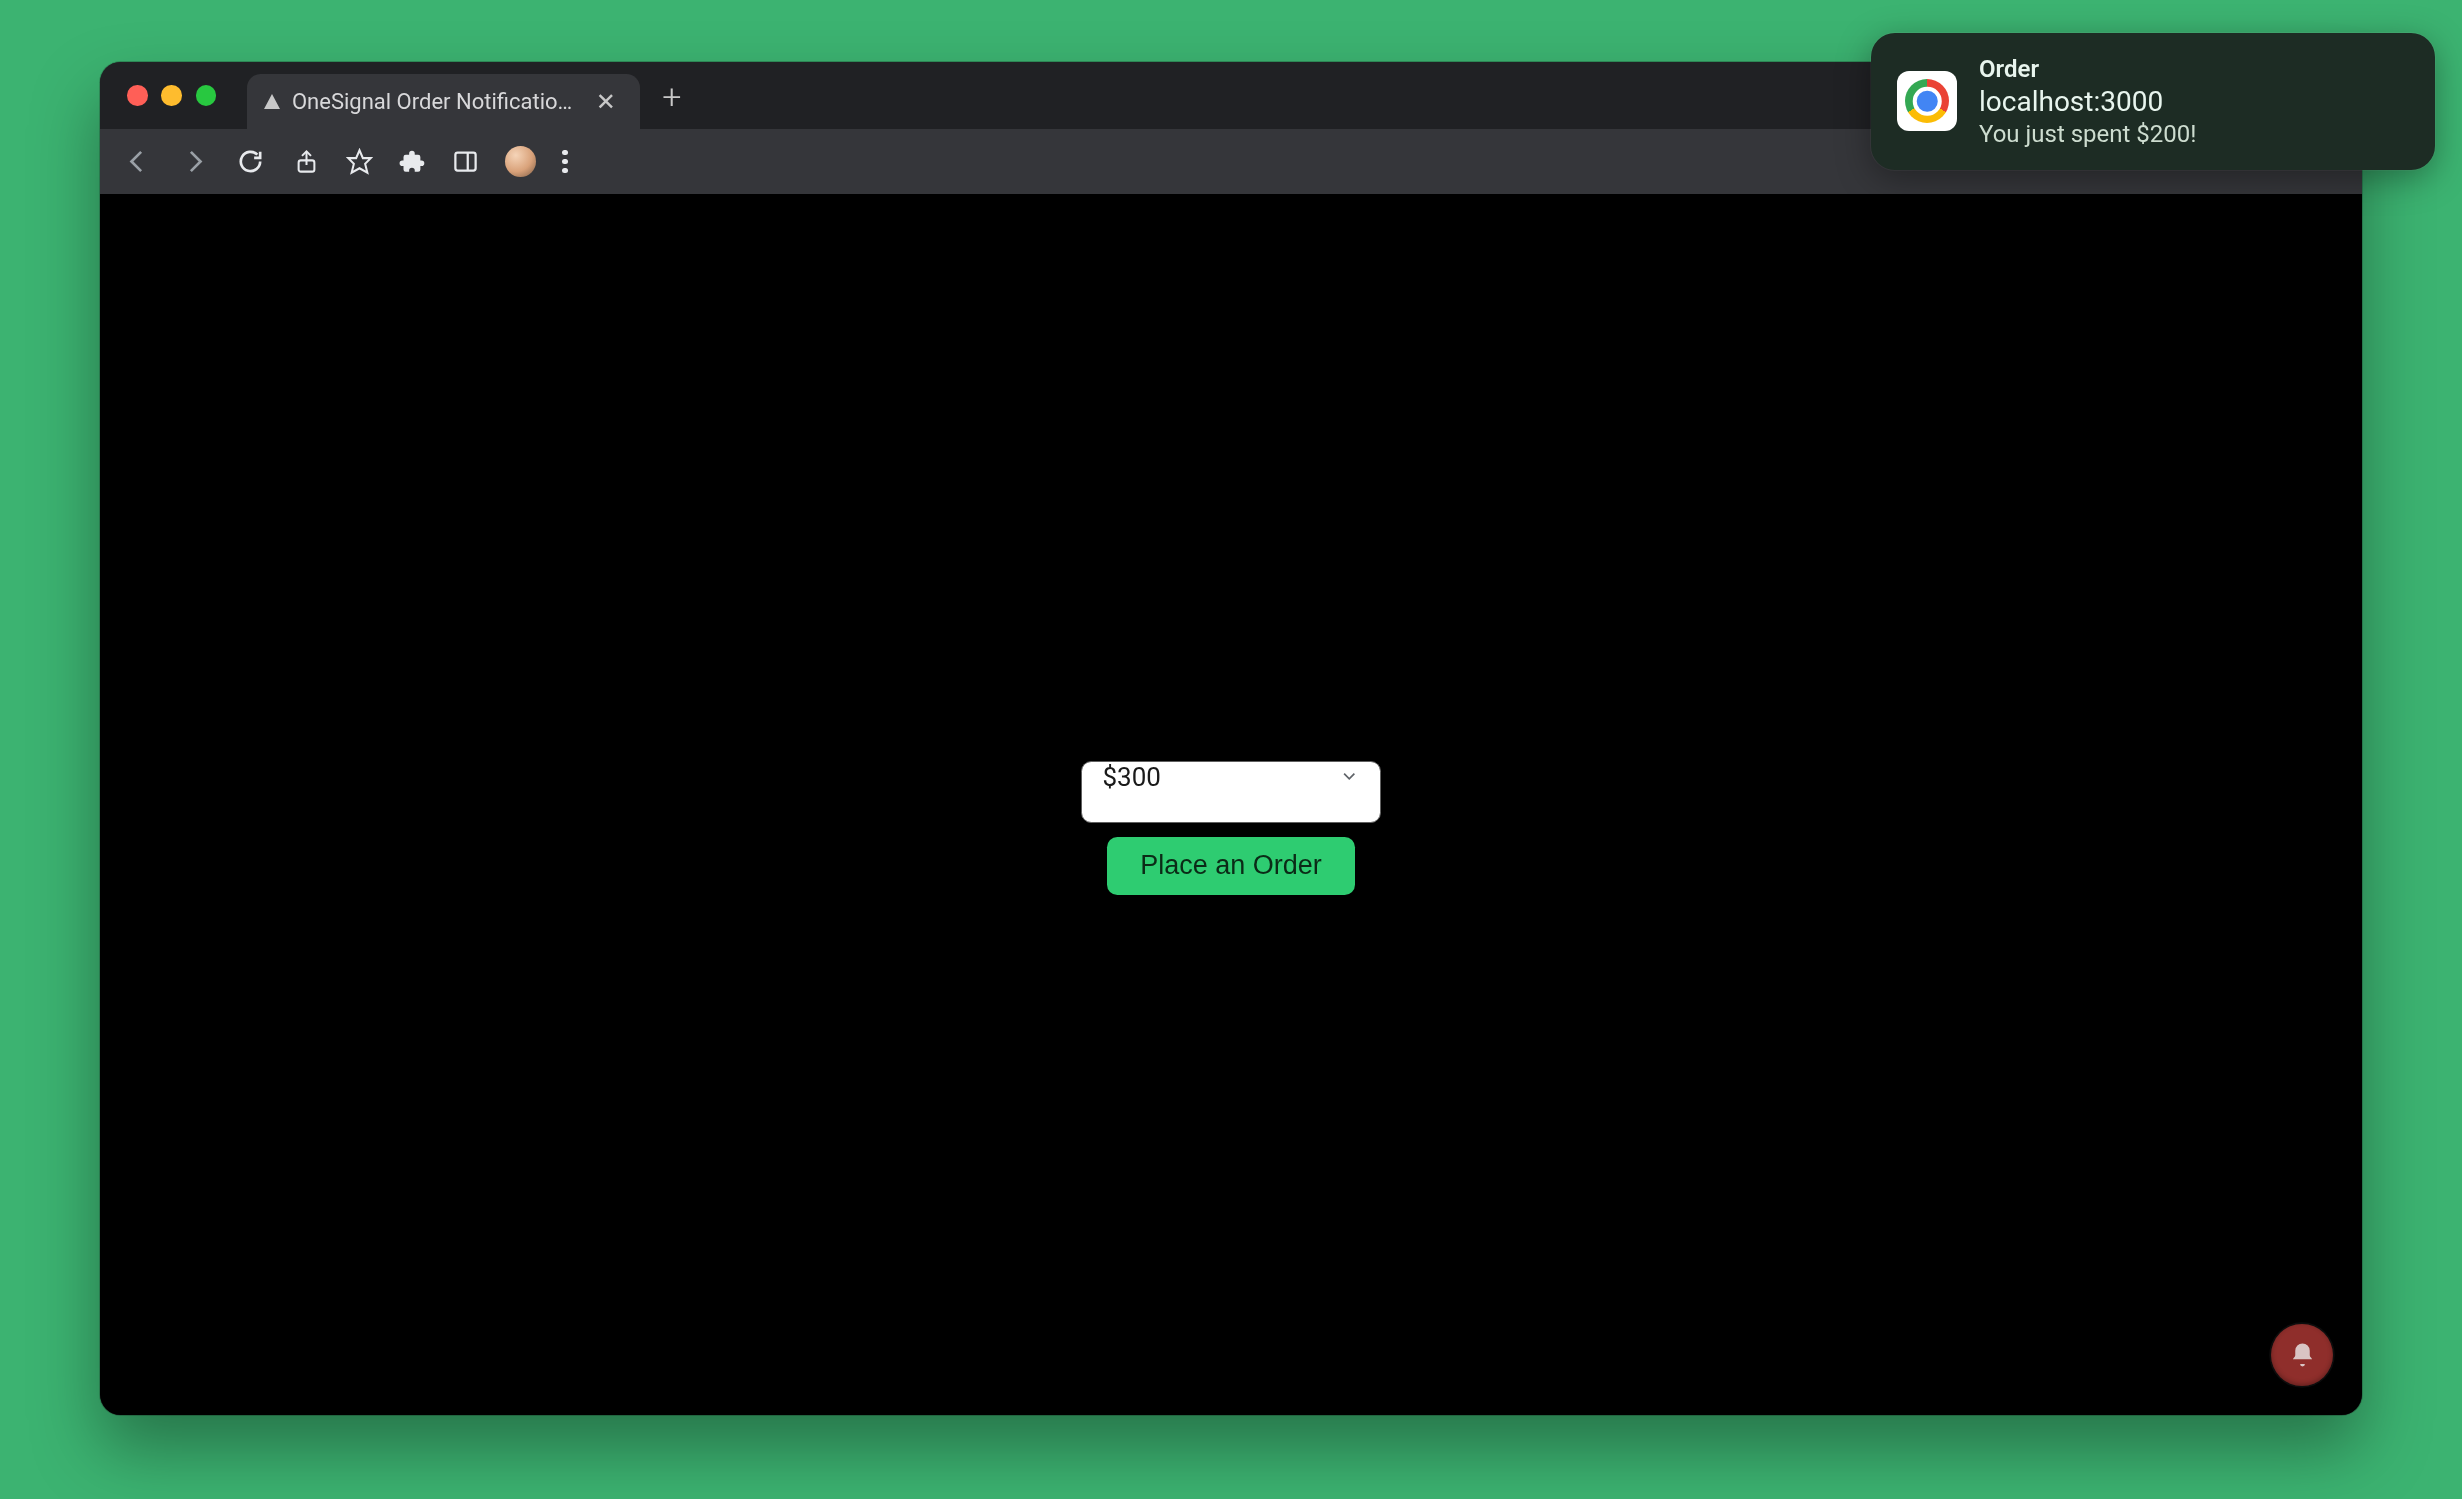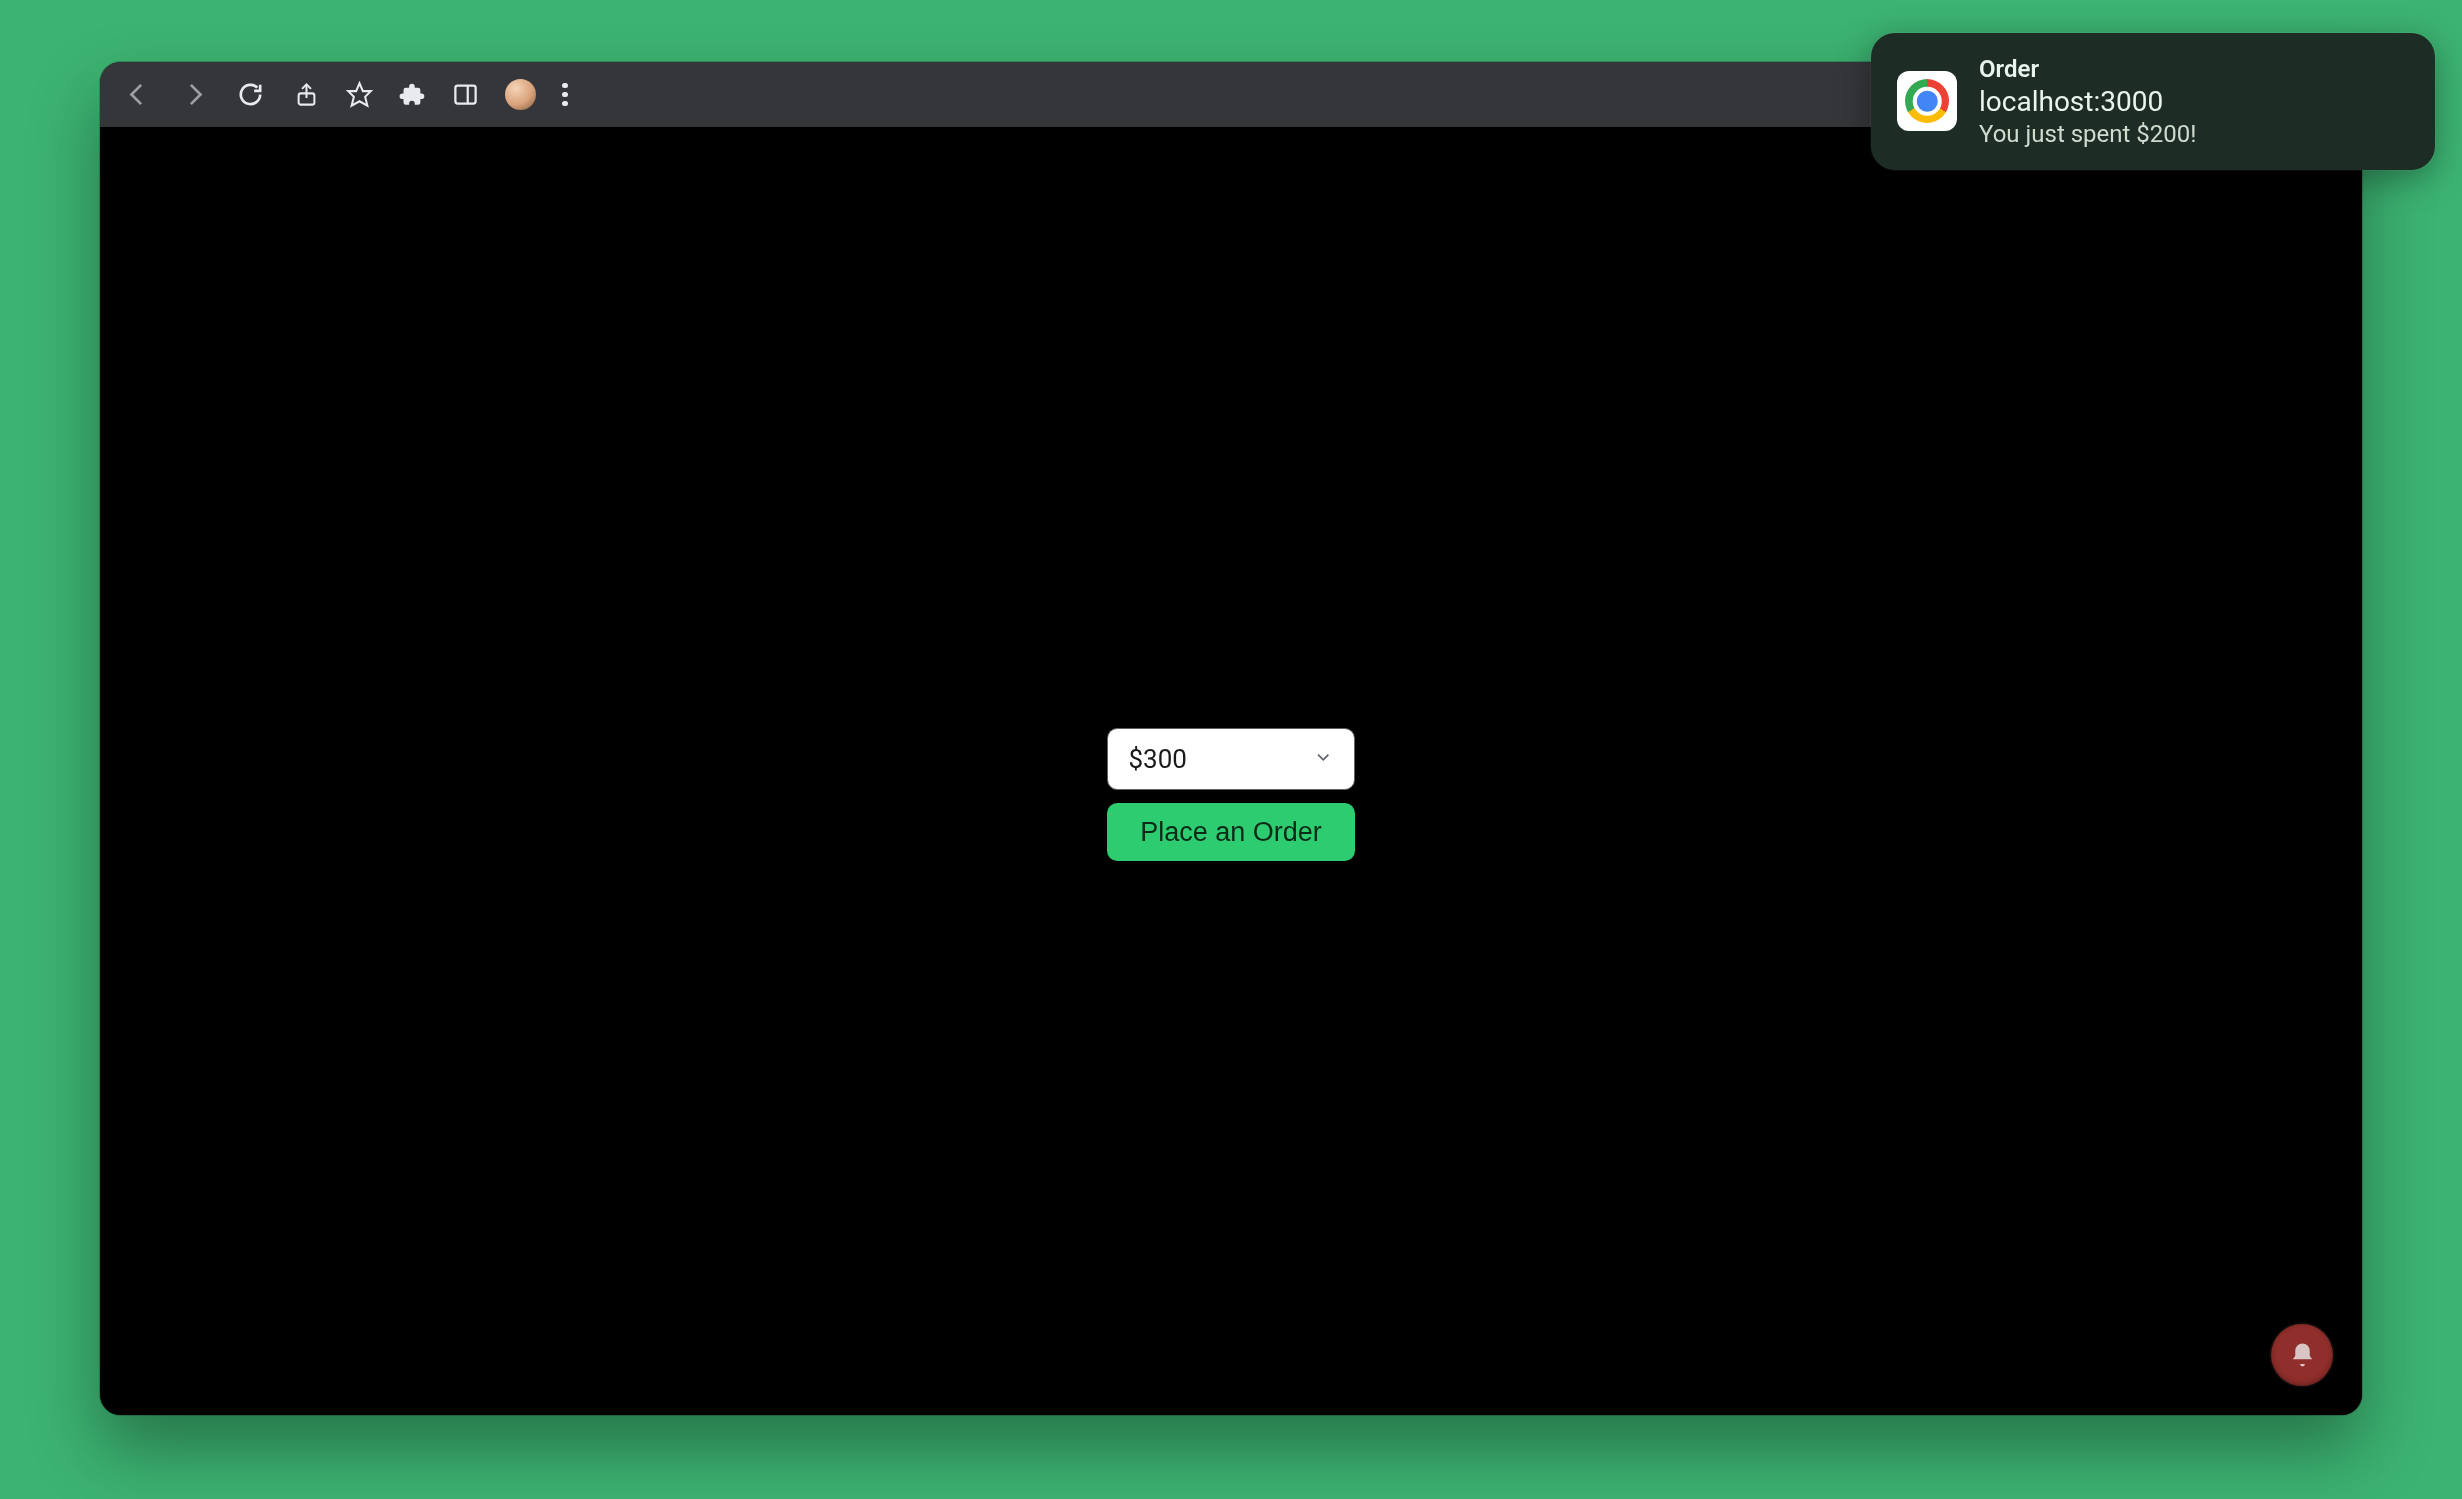--- a/index.html
+++ b/index.html
@@ -153,27 +153,26 @@
       background: #000000;
       display: flex;
       flex-direction: column;
       align-items: center;
       justify-content: center;
       gap: 13.7px;
       position: relative;
     }
     
     .amount-select {
-      width: 248px;
+      width: 300px;
       height: 62px;
       background: #ffffff;
       border: 1.7px solid #606060;
       border-radius: 10.3px;
       display: flex;
-      align-items: center;
       justify-content: space-between;
       padding: 0 20.5px;
       font-size: 26px;
       color: #1a1a1a;
       margin-top: 47px;
     }
     .amount-select .chev { color: #5f6368; }
     .amount-select .chev svg { width: 20.5px; height: 20.5px; }
     
     .place-order-btn {
@@ -247,20 +246,34 @@
       border-radius: 50%;
       background: #4285f4;
       border: 4.3px solid #ffffff;
     }
   </style>
 </head>
 <body>
 
 <div class="browser-window">
 
+  <div class="tab-strip">
+    <div class="traffic-lights">
+      <div class="traffic-light tl-red"></div>
+      <div class="traffic-light tl-yellow"></div>
+      <div class="traffic-light tl-green"></div>
+    </div>
+
+    <div class="tab">
+      <div class="tab-favicon"></div>
+      <div class="tab-title">OneSignal Order Notification A</div>
+      <div class="tab-close">✕</div>
+    </div>
+    <div class="new-tab">+</div>
+  </div>
 
   <div class="url-row">
     <div class="nav-btn">
       <svg viewBox="0 0 24 24" fill="none" stroke="currentColor" stroke-width="2.2">
           <path d="M15 4 L7 12 L15 20"></path>
         </svg>
     </div>
     <div class="nav-btn">
       <svg viewBox="0 0 24 24" fill="none" stroke="currentColor" stroke-width="2.2">
           <path d="M9 4 L17 12 L9 20"></path>

